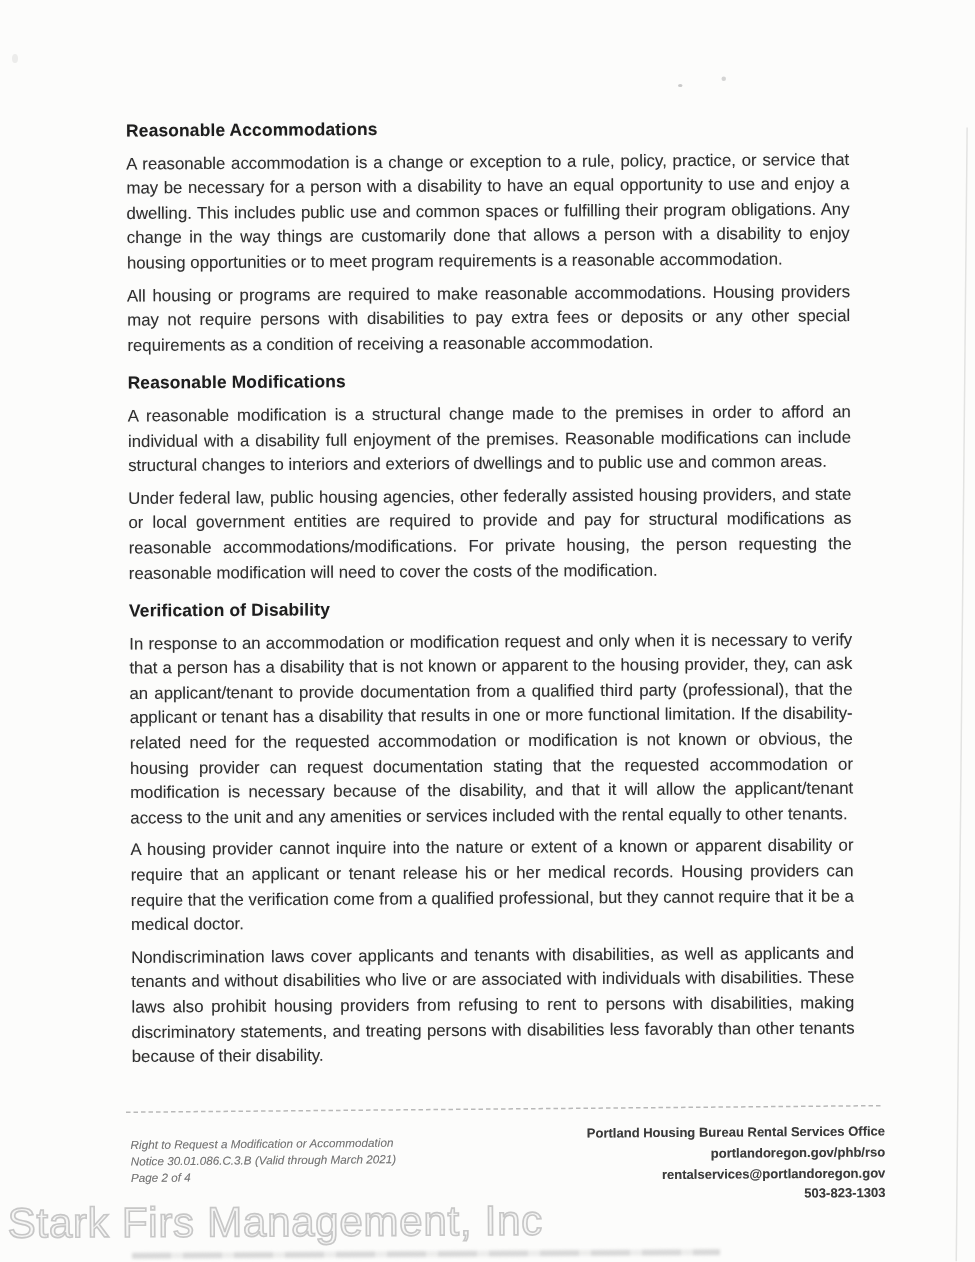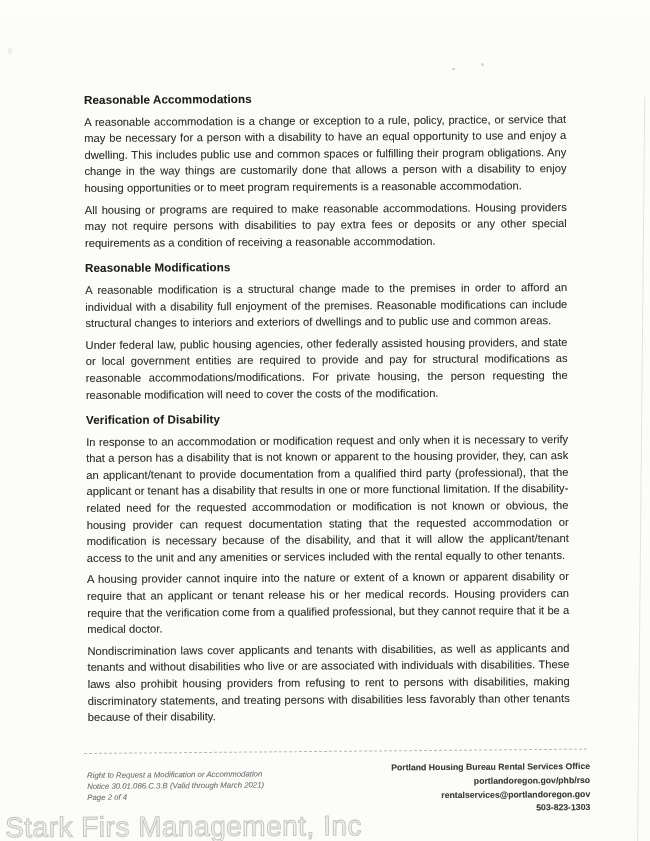--- a/index.html
+++ b/index.html
@@ -1,21 +1,21 @@
 <!DOCTYPE html>
 <html><head>
 <meta charset="utf-8">
 <style>
   html,body{margin:0;padding:0;}
   body{
     width:650px;height:841px;position:relative;overflow:hidden;
     background:#fdfdfc;
     font-family:"Liberation Sans",sans-serif;
   }
-  .scan-page{position:absolute;inset:0;background:#fcfcfb;margin-top:12px;}
+  .scan-page{position:absolute;inset:0;background:#fcfcfb;}
   .content{
     position:absolute;left:84px;top:80px;width:482px;
     transform:rotate(-0.35deg);transform-origin:left top;
     color:#2f2f2f;font-size:11.2px;line-height:16.6px;
     text-align:justify;
     text-shadow:0 0 0.5px rgba(70,70,70,0.35);
   }
   .content h3{
     font-size:11.6px;line-height:16.6px;color:#1e1e1e;
     margin:9px 0 5px 0;font-weight:bold;letter-spacing:0.1px;

